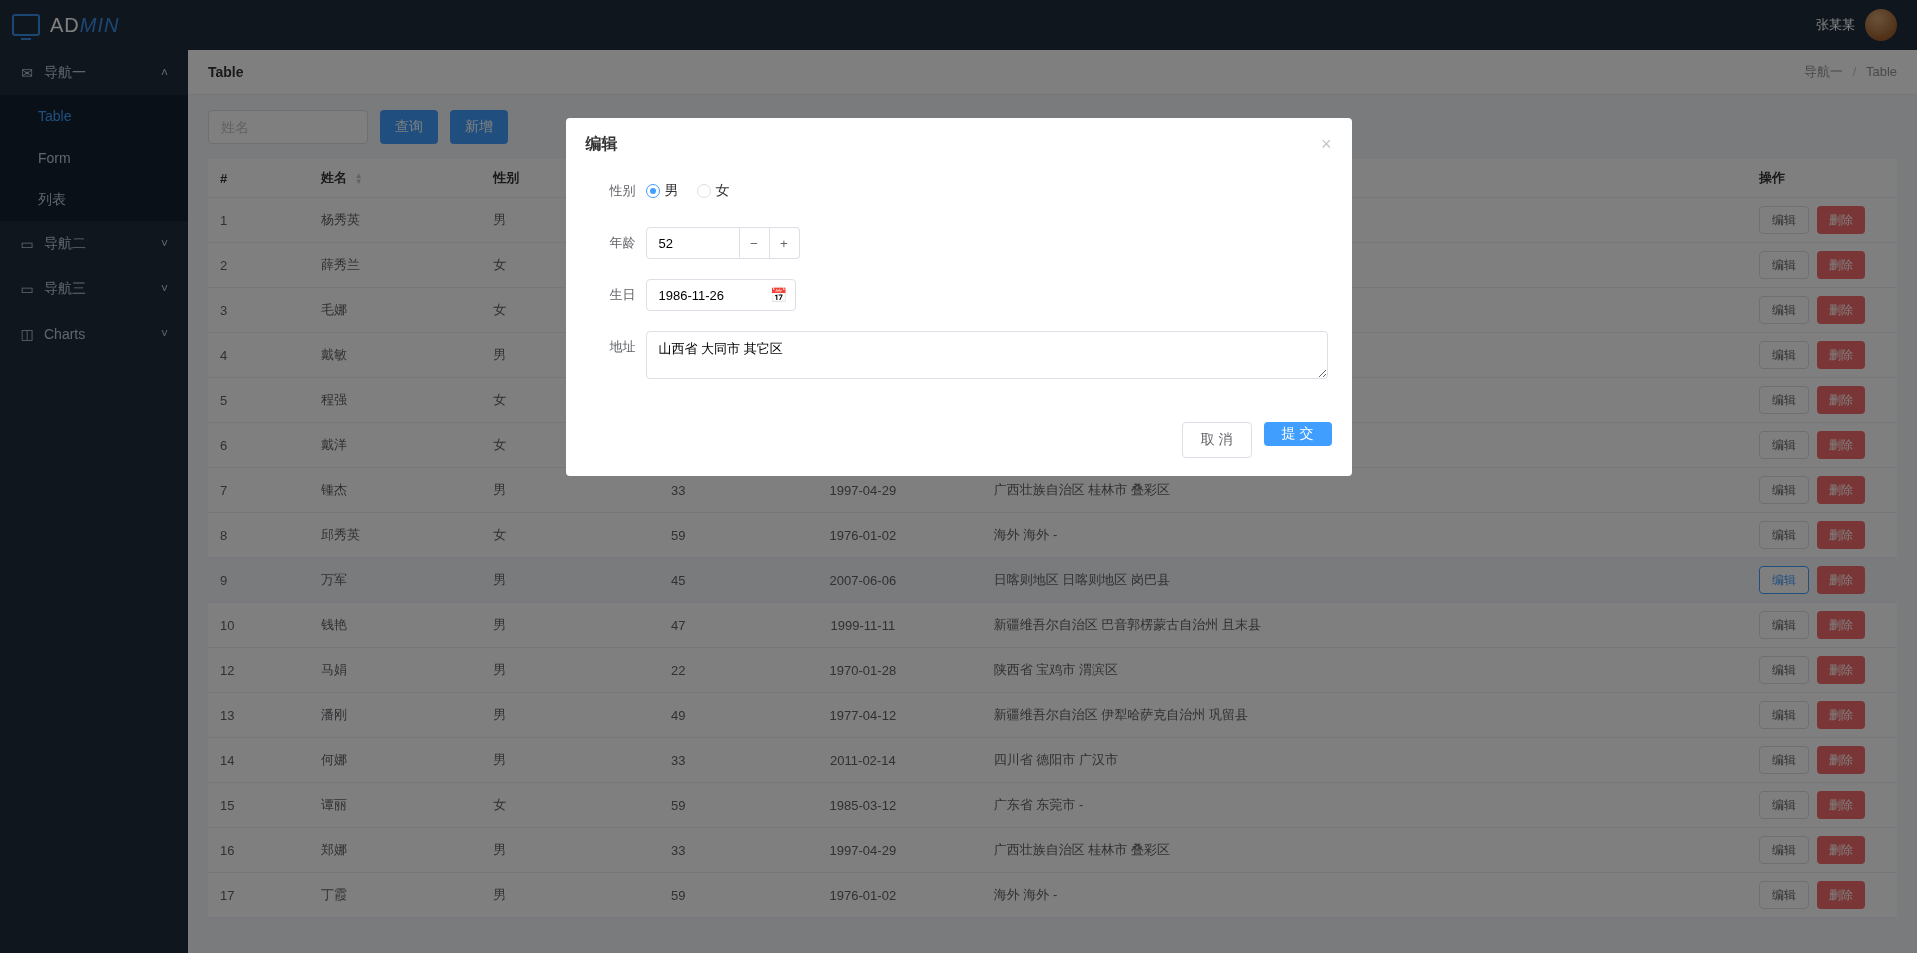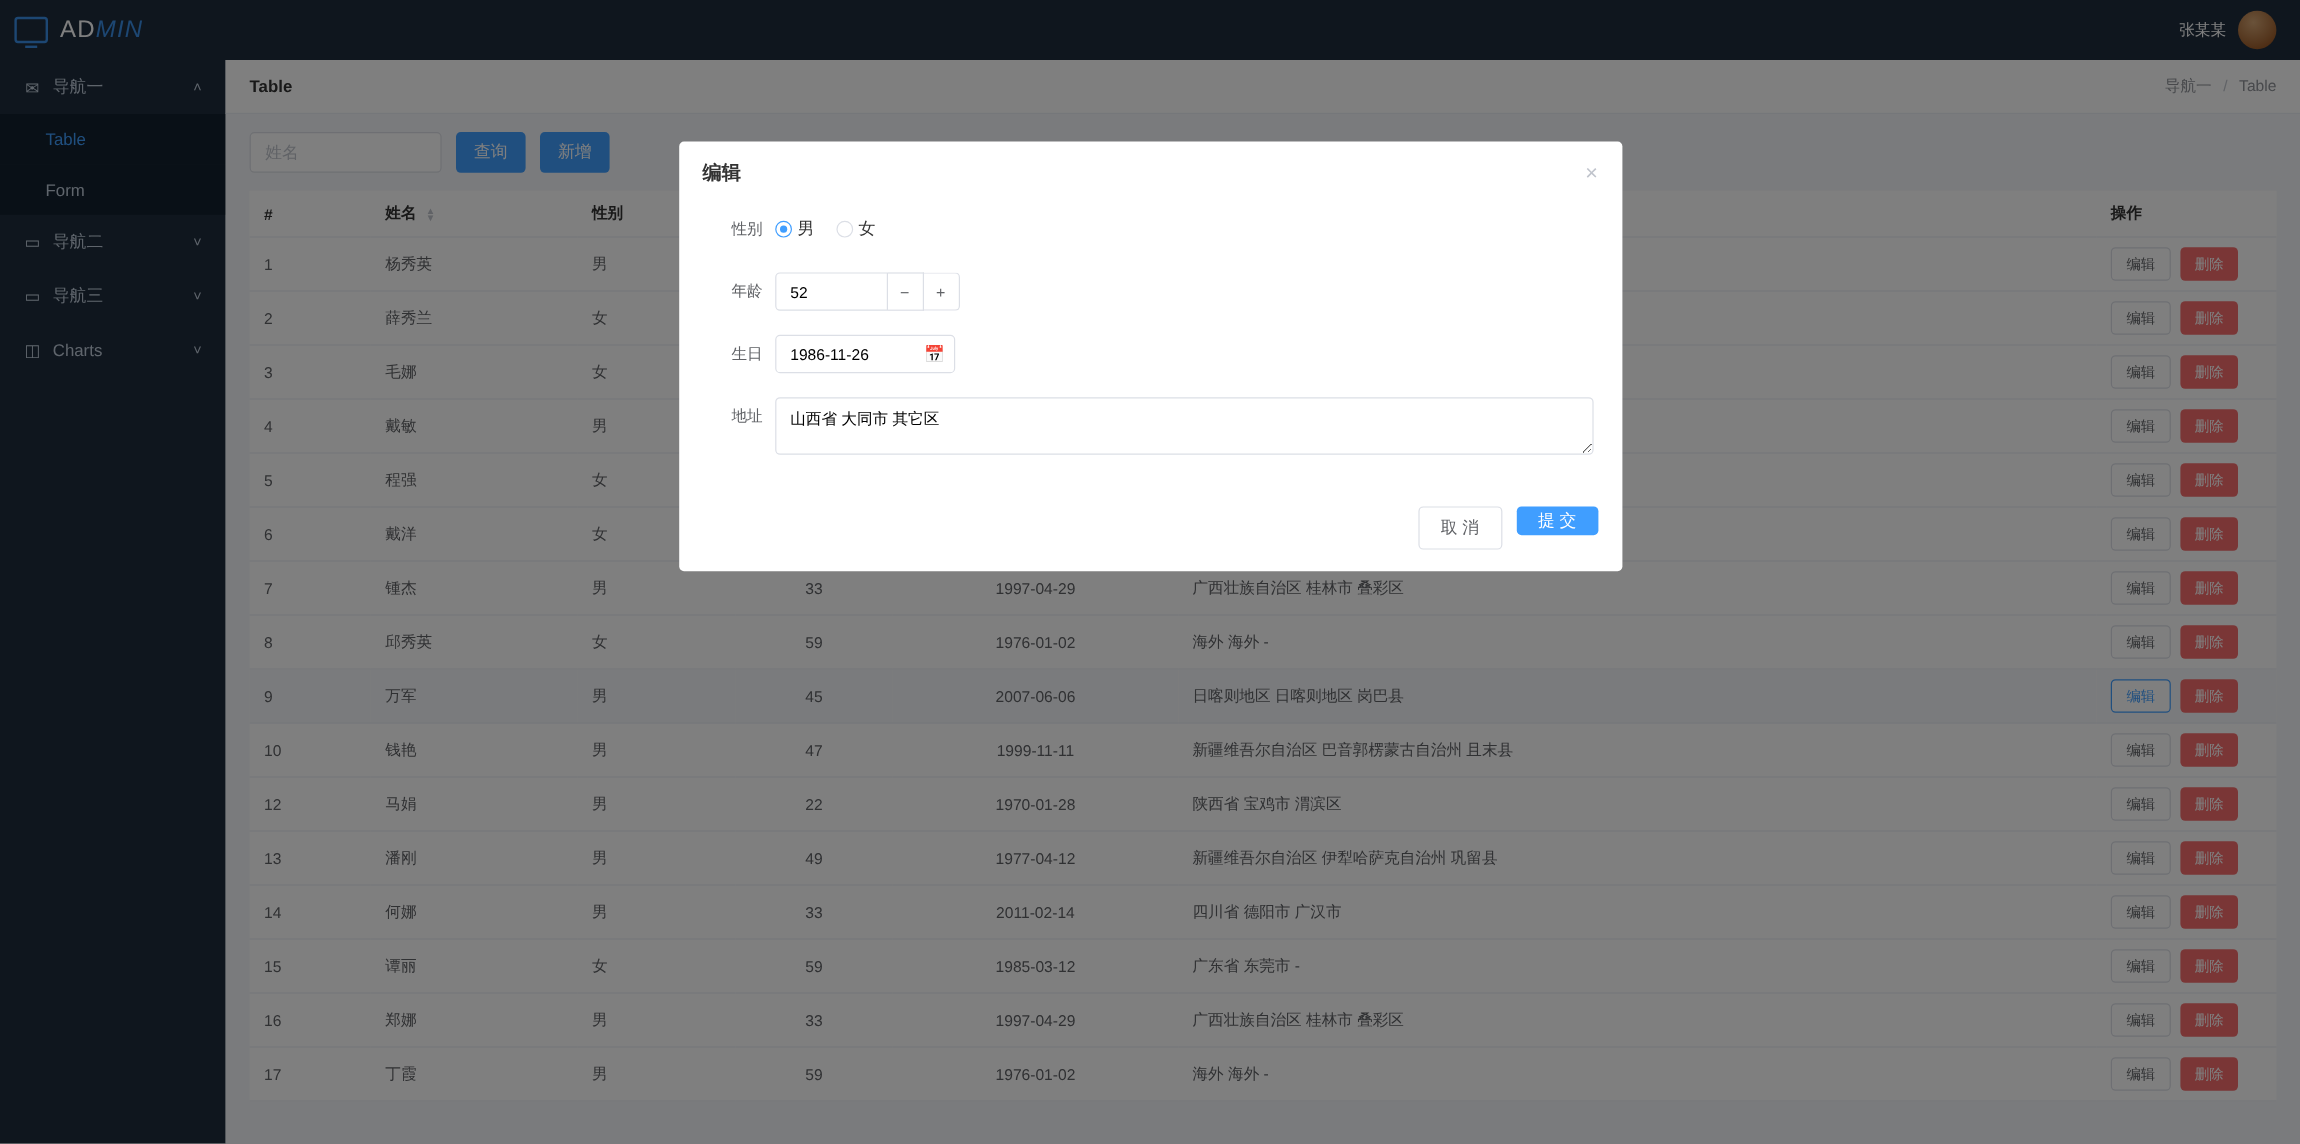--- a/index.html
+++ b/index.html
@@ -95,20 +95,21 @@
   <div class="sidebar" id="sidebar">
       <div class="nav-item">
         <span class="left">
           <span class="nav-icon">✉</span>
           <span>导航一</span>
         </span>
         <span class="chevron">˄</span>
       </div>
       <div class="nav-sub active">Table</div>
       <div class="nav-sub">Form</div>
+      <div class="nav-sub">列表</div>
       <div class="nav-item">
         <span class="left">
           <span class="nav-icon">▭</span>
           <span>导航二</span>
         </span>
         <span class="chevron">˅</span>
       </div>
       <div class="nav-item">
         <span class="left">
           <span class="nav-icon">▭</span>

